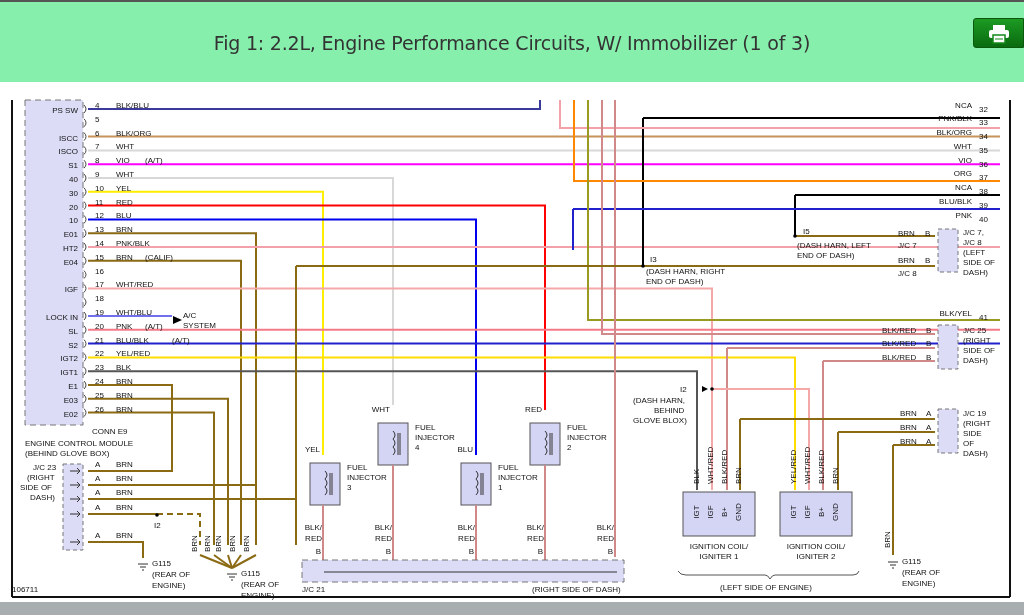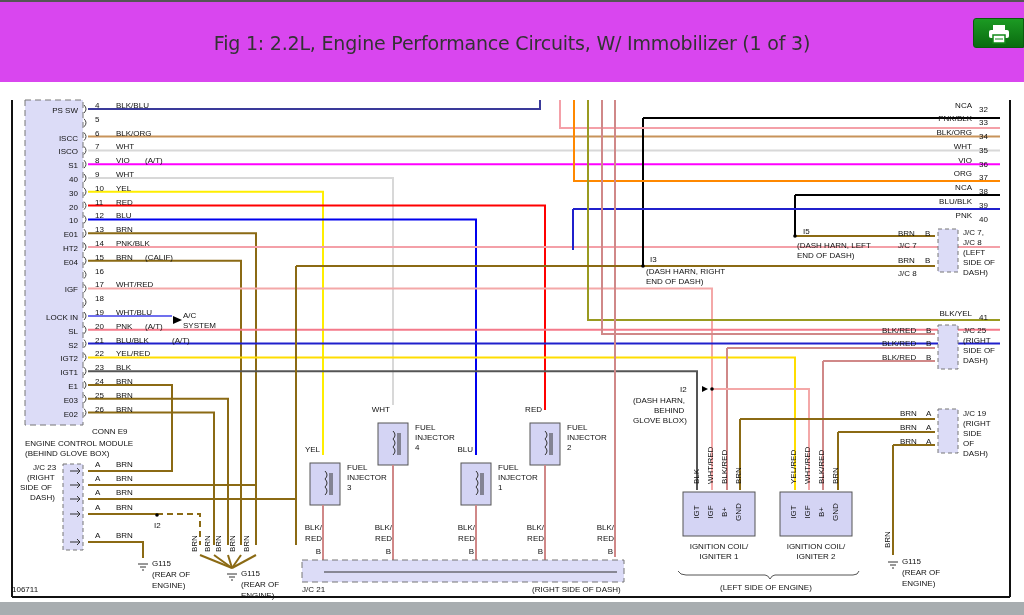--- a/index.html
+++ b/index.html
@@ -1,17 +1,17 @@
 <!DOCTYPE html>
 <html><head>
 <meta charset="utf-8">
 <style>
   html,body{margin:0;padding:0;}
   body{width:1024px;height:615px;overflow:hidden;background:#fff;font-family:"Liberation Sans",sans-serif;position:relative;}
-  .topbar{position:absolute;left:0;top:0;width:1024px;height:82px;background:#d946ef;border-top:2px solid #555;box-sizing:border-box;}
+  .topbar{position:absolute;left:0;top:0;width:1024px;height:82px;background:#86efac;border-top:2px solid #555;box-sizing:border-box;}
   .title{position:absolute;left:0;width:1024px;top:30px;text-align:center;font-size:19px;color:#333;font-family:"DejaVu Sans",sans-serif;letter-spacing:-0.2px;}
   .print-btn{position:absolute;left:973px;top:16px;width:51px;height:30px;background:linear-gradient(#1c9a23,#0a6b10);border-radius:3px 0 0 3px;border:1px solid #0a5a0e;box-sizing:border-box;cursor:pointer;}
   .print-btn svg{position:absolute;left:14px;top:5px;}
   .bottombar{position:absolute;left:0;top:602px;width:1024px;height:13px;background:#a8adb0;}
   .diagram{position:absolute;left:0;top:82px;width:1024px;height:520px;}
   svg text{font-family:"Liberation Sans",sans-serif;fill:#111;}
   .lbl{font-size:8px;}
 </style>
 </head>
 <body>

